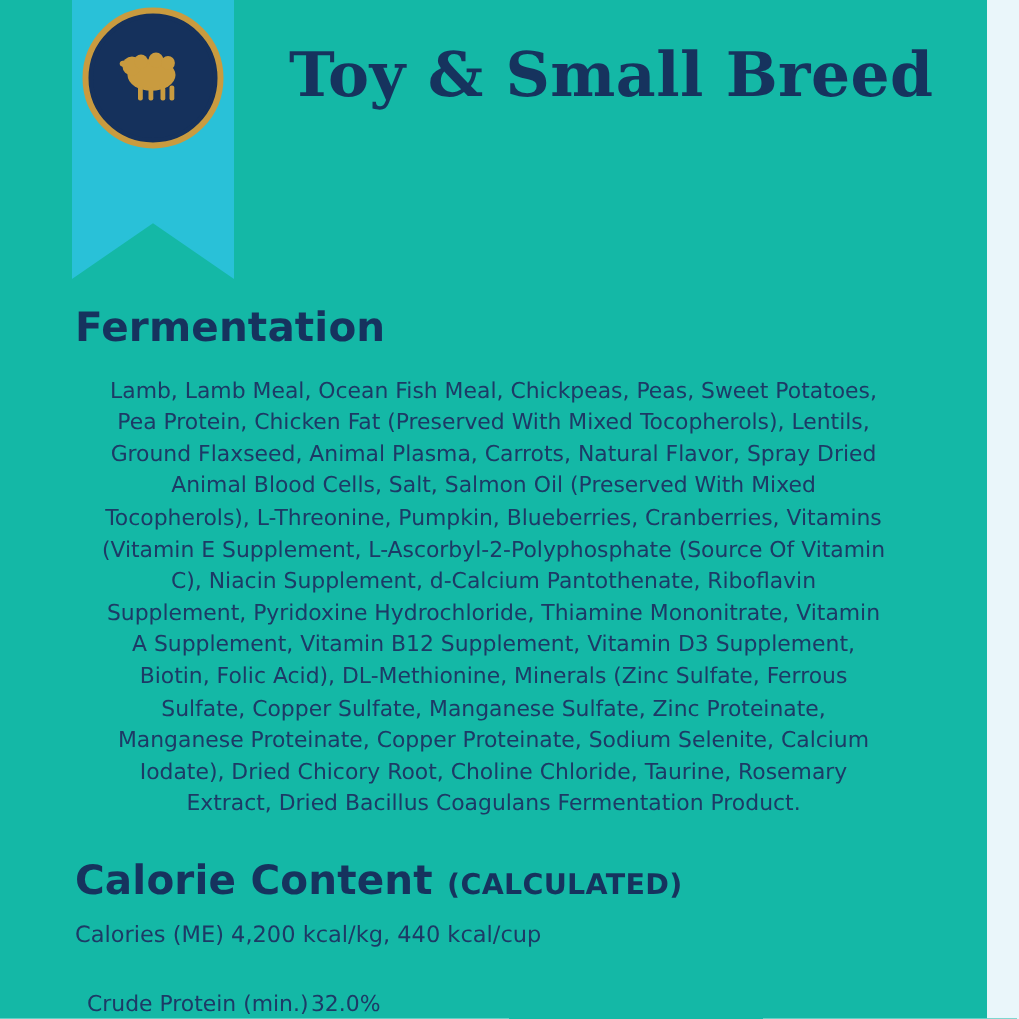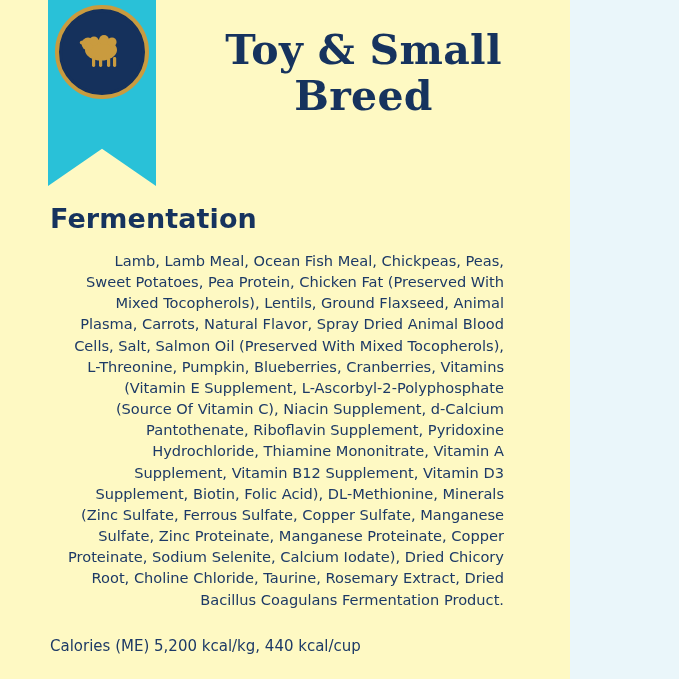--- a/index.html
+++ b/index.html
@@ -9,23 +9,23 @@
   body {
     width: 679px;
     height: 679px;
     background: #eaf6fa;
     font-family: "DejaVu Sans", sans-serif;
     color: #16335e;
     overflow: hidden;
   }
   .page {
     position: relative;
-    width: 570px;
+    width: 658px;
     height: 679px;
-    background: #fef9c3;
+    background: #14b8a6;
     box-sizing: border-box;
   }
 
   
   .header {
     position: relative;
     height: 195px;
   }
   .ribbon {
     position: absolute;
@@ -91,21 +91,21 @@
   }
   .section-heading .qualifier {
     font-size: 19px;
     font-weight: bold;
     letter-spacing: 0.2px;
   }
   .ingredients-text {
     font-size: 14.6px;
     line-height: 1.45;
     color: #1d3a66;
-    text-align: right;
+    text-align: center;
     margin: 16px;
   }
 
   .calorie-block { margin-top: 26px; }
   .calorie-line {
     font-size: 15px;
     color: #1d3a66;
     margin: 0;
     line-height: 1.4;
   }
@@ -158,21 +158,25 @@
   </div>
 
   <div class="content">
 
     <div>
       <h2 class="section-heading">Fermentation</h2>
       <p class="ingredients-text">Lamb, Lamb Meal, Ocean Fish Meal, Chickpeas, Peas, Sweet Potatoes, Pea Protein, Chicken Fat (Preserved With Mixed Tocopherols), Lentils, Ground Flaxseed, Animal Plasma, Carrots, Natural Flavor, Spray Dried Animal Blood Cells, Salt, Salmon Oil (Preserved With Mixed Tocopherols), L-Threonine, Pumpkin, Blueberries, Cranberries, Vitamins (Vitamin E Supplement, L-Ascorbyl-2-Polyphosphate (Source Of Vitamin C), Niacin Supplement, d-Calcium Pantothenate, Riboflavin Supplement, Pyridoxine Hydrochloride, Thiamine Mononitrate, Vitamin A Supplement, Vitamin B12 Supplement, Vitamin D3 Supplement, Biotin, Folic Acid), DL-Methionine, Minerals (Zinc Sulfate, Ferrous Sulfate, Copper Sulfate, Manganese Sulfate, Zinc Proteinate, Manganese Proteinate, Copper Proteinate, Sodium Selenite, Calcium Iodate), Dried Chicory Root, Choline Chloride, Taurine, Rosemary Extract, Dried Bacillus Coagulans Fermentation Product.</p>
     </div>
 
     <div class="calorie-block">
-      <p class="calorie-line">Calories (ME) 5,200 kcal/kg, 440 kcal/cup</p>
+      <h2 class="section-heading">
+        <span>Calorie Content</span>
+        <span class="qualifier">(CALCULATED)</span>
+      </h2>
+      <p class="calorie-line">Calories (ME) 4,200 kcal/kg, 440 kcal/cup</p>
     </div>
 
     <div class="ga-block">
 
       <div class="ga-row">
         <span class="ga-label">Crude Protein (min.)</span>
 
         <span class="ga-value">32.0%</span>
       </div>
 

